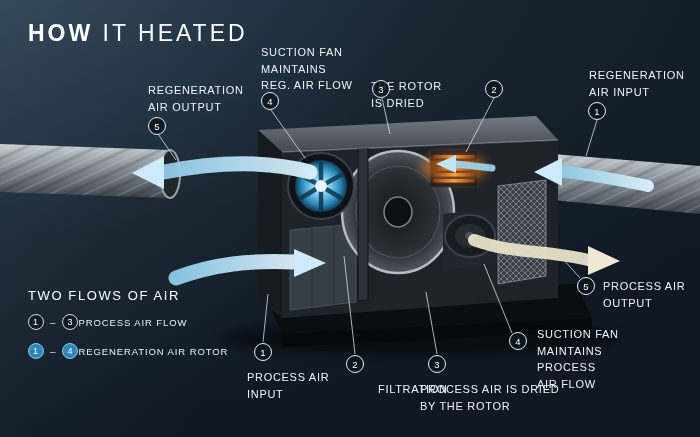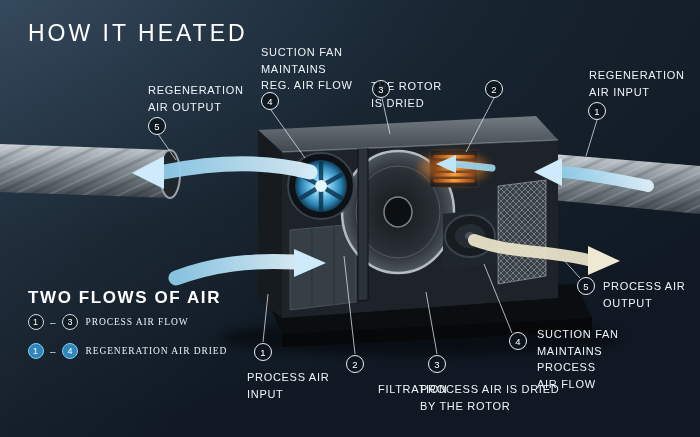--- a/index.html
+++ b/index.html
@@ -9,40 +9,40 @@
     position:relative; width:700px; height:437px; overflow:hidden;
     background: radial-gradient(140% 110% at -8% -12%, #2e4254 0%, #20303f 32%, #16222d 62%, #101923 100%);
   }
   .stage::before{
     content:""; position:absolute; inset:0;
     background: linear-gradient(118deg, rgba(120,150,180,0.16) 0%, rgba(120,150,180,0.05) 26%, transparent 45%);
     pointer-events:none;
   }
   .art { position:absolute; left:0; top:0; width:700px; height:437px; }
   .title { position:absolute; left:28px; top:20px; color:#ffffff; font-size:23px; letter-spacing:3px; font-weight:300; }
-  .title .t-bold { font-weight:400; }
+  .title .t-bold { font-weight:700; }
   .callout-label {
     position:absolute; color:#eef4f8; font-size:11px; letter-spacing:0.7px;
     line-height:1.5; white-space:pre-line; text-transform:uppercase;
   }
   .num-circle {
     position:absolute; width:18px; height:18px; border-radius:50%;
     border:1.5px solid #e9eff4; background:rgba(12,21,29,0.85); color:#ffffff;
     font-size:9.5px; display:flex; align-items:center; justify-content:center;
   }
-  .legend-title { position:absolute; left:28px; top:288px; color:#ffffff; font-size:17px; letter-spacing:1.6px; font-weight:700; }
+  .legend-title { position:absolute; left:28px; top:288px; color:#ffffff; font-size:13px; letter-spacing:1.6px; font-weight:400; }
   .legend-row { position:absolute; left:28px; display:flex; align-items:center; color:#e9f1f6; font-size:9.5px; letter-spacing:0.9px; }
   .legend-circle {
     width:16px; height:16px; border-radius:50%; border:1.5px solid #cfdbe4;
     background:rgba(12,21,29,0.6); color:#fff; font-size:9px;
     display:flex; align-items:center; justify-content:center; flex:0 0 auto;
   }
   .legend-row.regen .legend-circle { border-color:#7fd0f2; background:#2e86ba; }
   .legend-sep { margin:0 6px; color:#cfdbe4; font-size:10px; }
-  .legend-label { margin-left:7px;font-family:Liberation Serif, serif; }
+  .legend-label { margin-left:0; }
 </style>
 </head>
 <body>
 
 <div class="stage">
 
   <svg class="art" viewBox="0 0 700 437">
     <defs>
       <linearGradient id="gDuct" x1="0" y1="0" x2="0" y2="1">
         <stop offset="0" stop-color="#c9cfd4"></stop>
@@ -251,16 +251,16 @@
     <span class="legend-circle">1</span>
     <span class="legend-sep">–</span>
     <span class="legend-circle">3</span>
     <span class="legend-label">PROCESS AIR FLOW</span>
   </div>
 
   <div class="legend-row regen" style="top:343px;">
     <span class="legend-circle">1</span>
     <span class="legend-sep">–</span>
     <span class="legend-circle">4</span>
-    <span class="legend-label">REGENERATION AIR DRIED</span>
+    <span class="legend-label">REGENERATION AIR ROTOR</span>
   </div>
 
 </div>
 
 </body></html>

